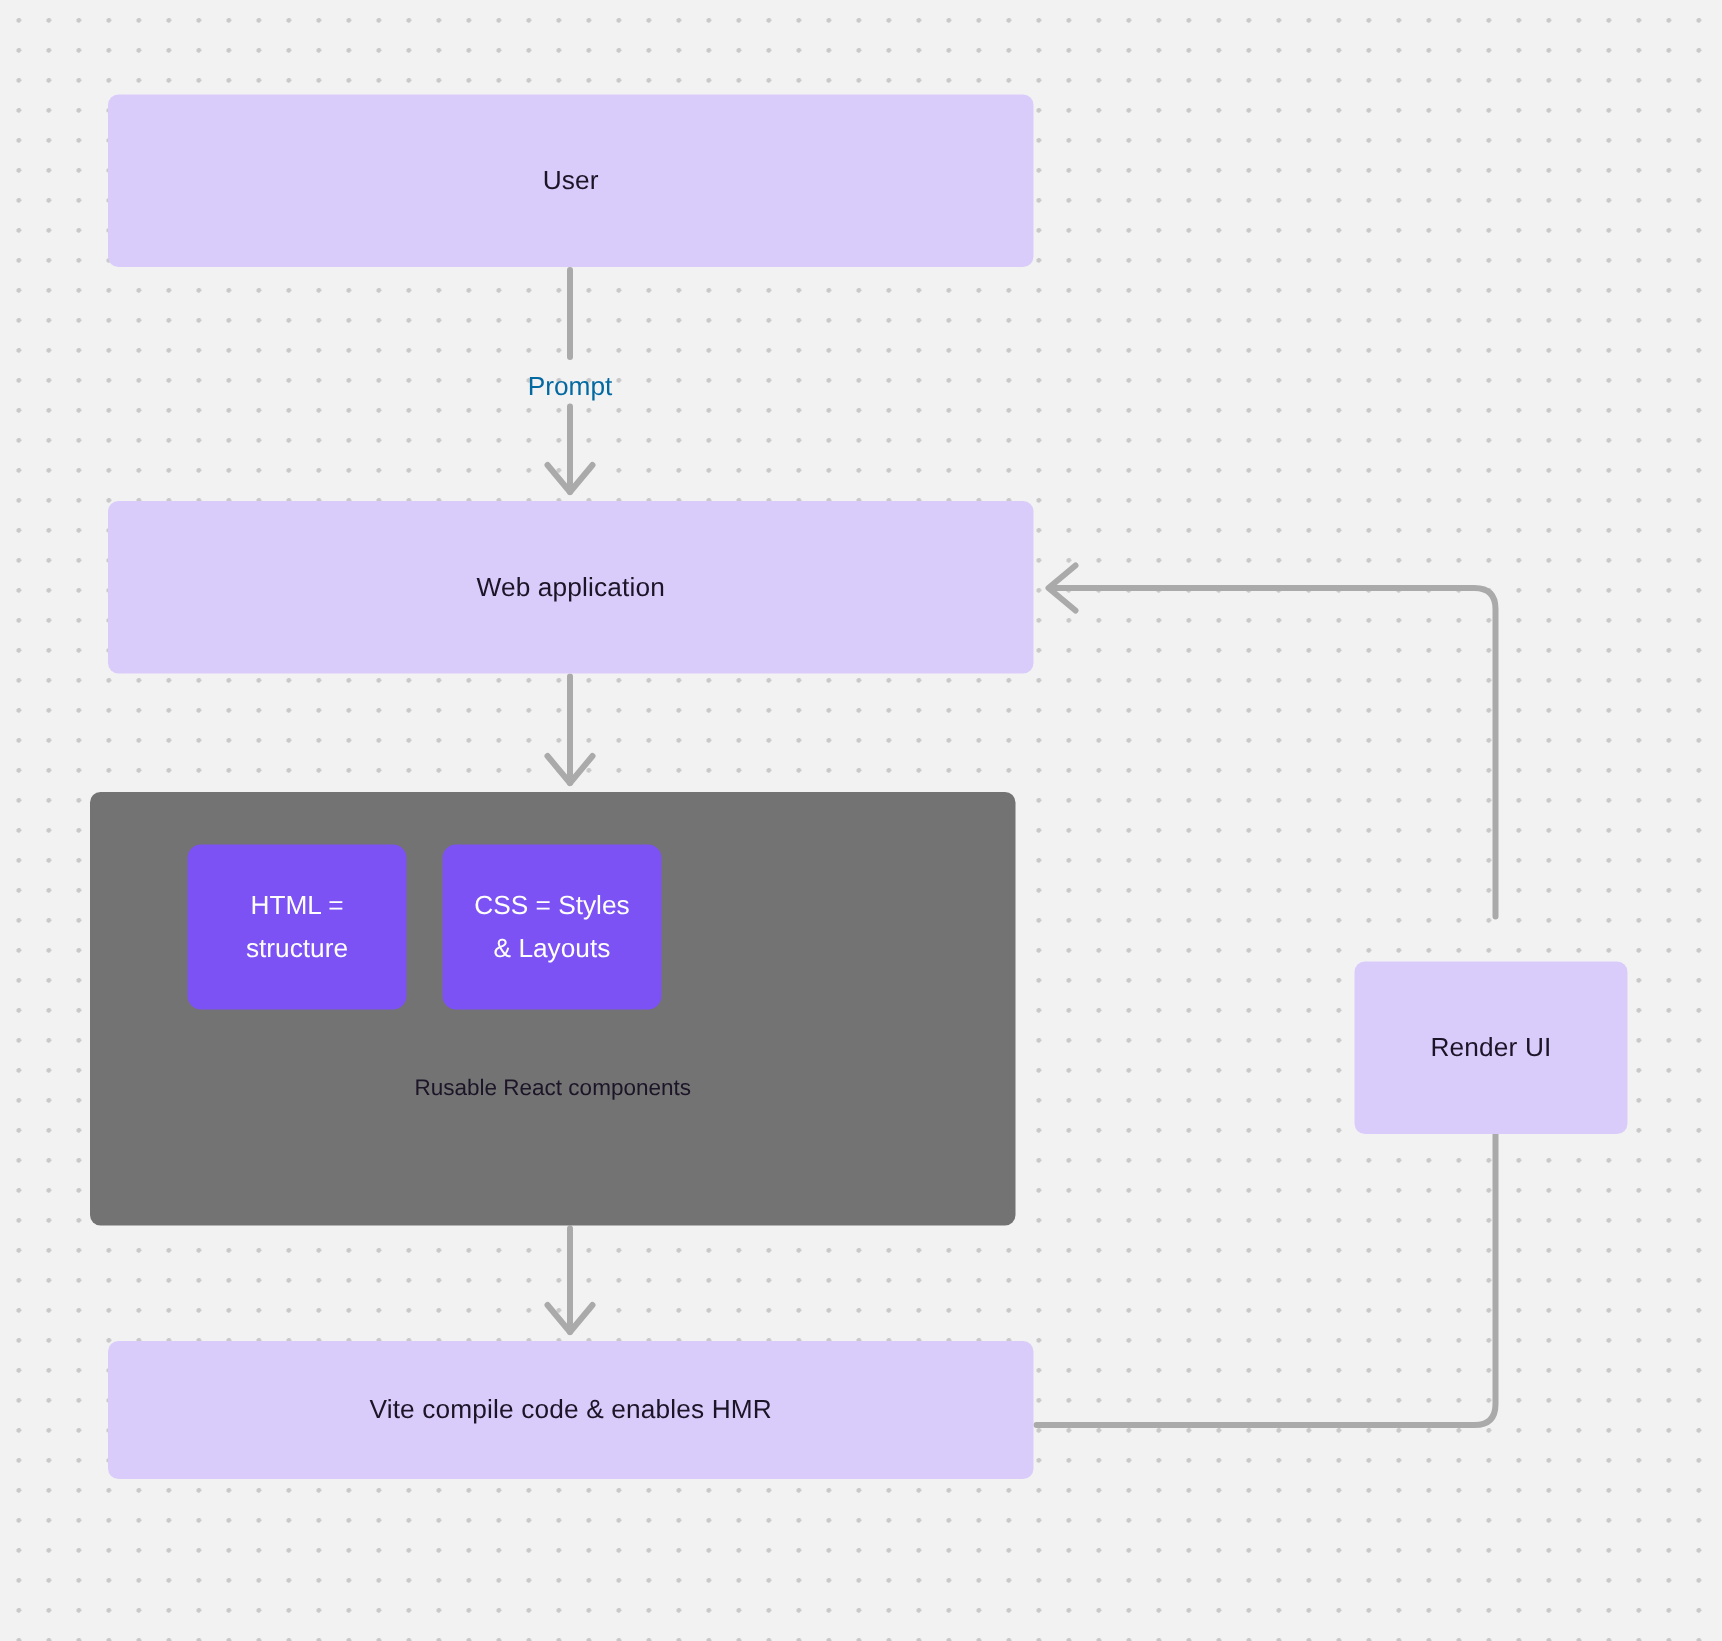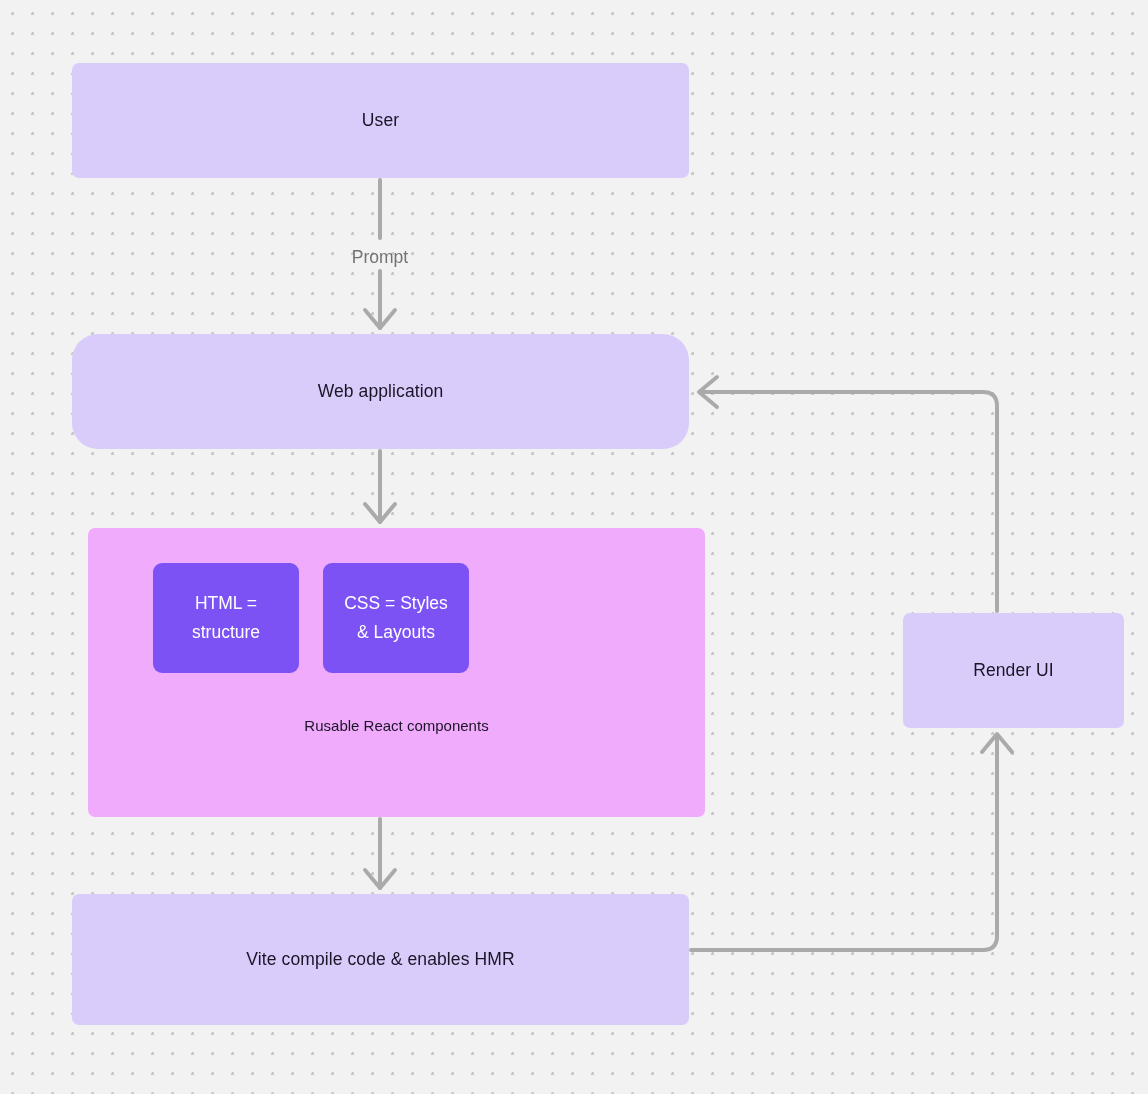--- a/index.html
+++ b/index.html
@@ -69,32 +69,32 @@
 
   .node-label {
     color: #1c1427;
     font-size: 17.5px;
     line-height: 1.35;
     letter-spacing: 0.1px;
     font-weight: 400;
   }
 
   #node-user      { left: 72px;  top: 63px;  width: 617px; height: 115px; }
-  #node-webapp    { left: 72px;  top: 334px; width: 617px; height: 115px; border-radius: 26px; }
-  #node-renderui  { left: 903px; top: 613px; width: 221px; height: 115px; align-items: center; }
-  #node-vite      { left: 72px;  top: 894px; width: 617px; height: 131px; }
+  #node-webapp    { left: 72px;  top: 334px; width: 617px; height: 115px; }
+  #node-renderui  { left: 903px; top: 641px; width: 182px; height: 115px; align-items: center; }
+  #node-vite      { left: 72px;  top: 894px; width: 617px; height: 92px; }
 
   
   #node-components {
     position: absolute;
-    left: 88px;
+    left: 60px;
     top: 528px;
     width: 617px;
     height: 289px;
-    background-color: #f0abfc;
+    background-color: #737373;
     border-radius: 7px;
   }
 
   .chip-row {
     position: absolute;
     left: 65px;
     top: 35px;
     width: 487px;
     display: flex;
     gap: 24px;
@@ -126,21 +126,21 @@
     width: 617px;
     text-align: center;
     color: #1c1427;
     font-size: 15px;
     line-height: 1.3;
   }
 
   
   .edge-label {
     position: absolute;
-    color: #737373;
+    color: #0369a1;
     font-size: 17.5px;
     line-height: 1.2;
     white-space: nowrap;
     text-align: center;
   }
   #label-prompt {
     left: 0;
     top: 247px;
     width: 760px;
     text-align: center;

